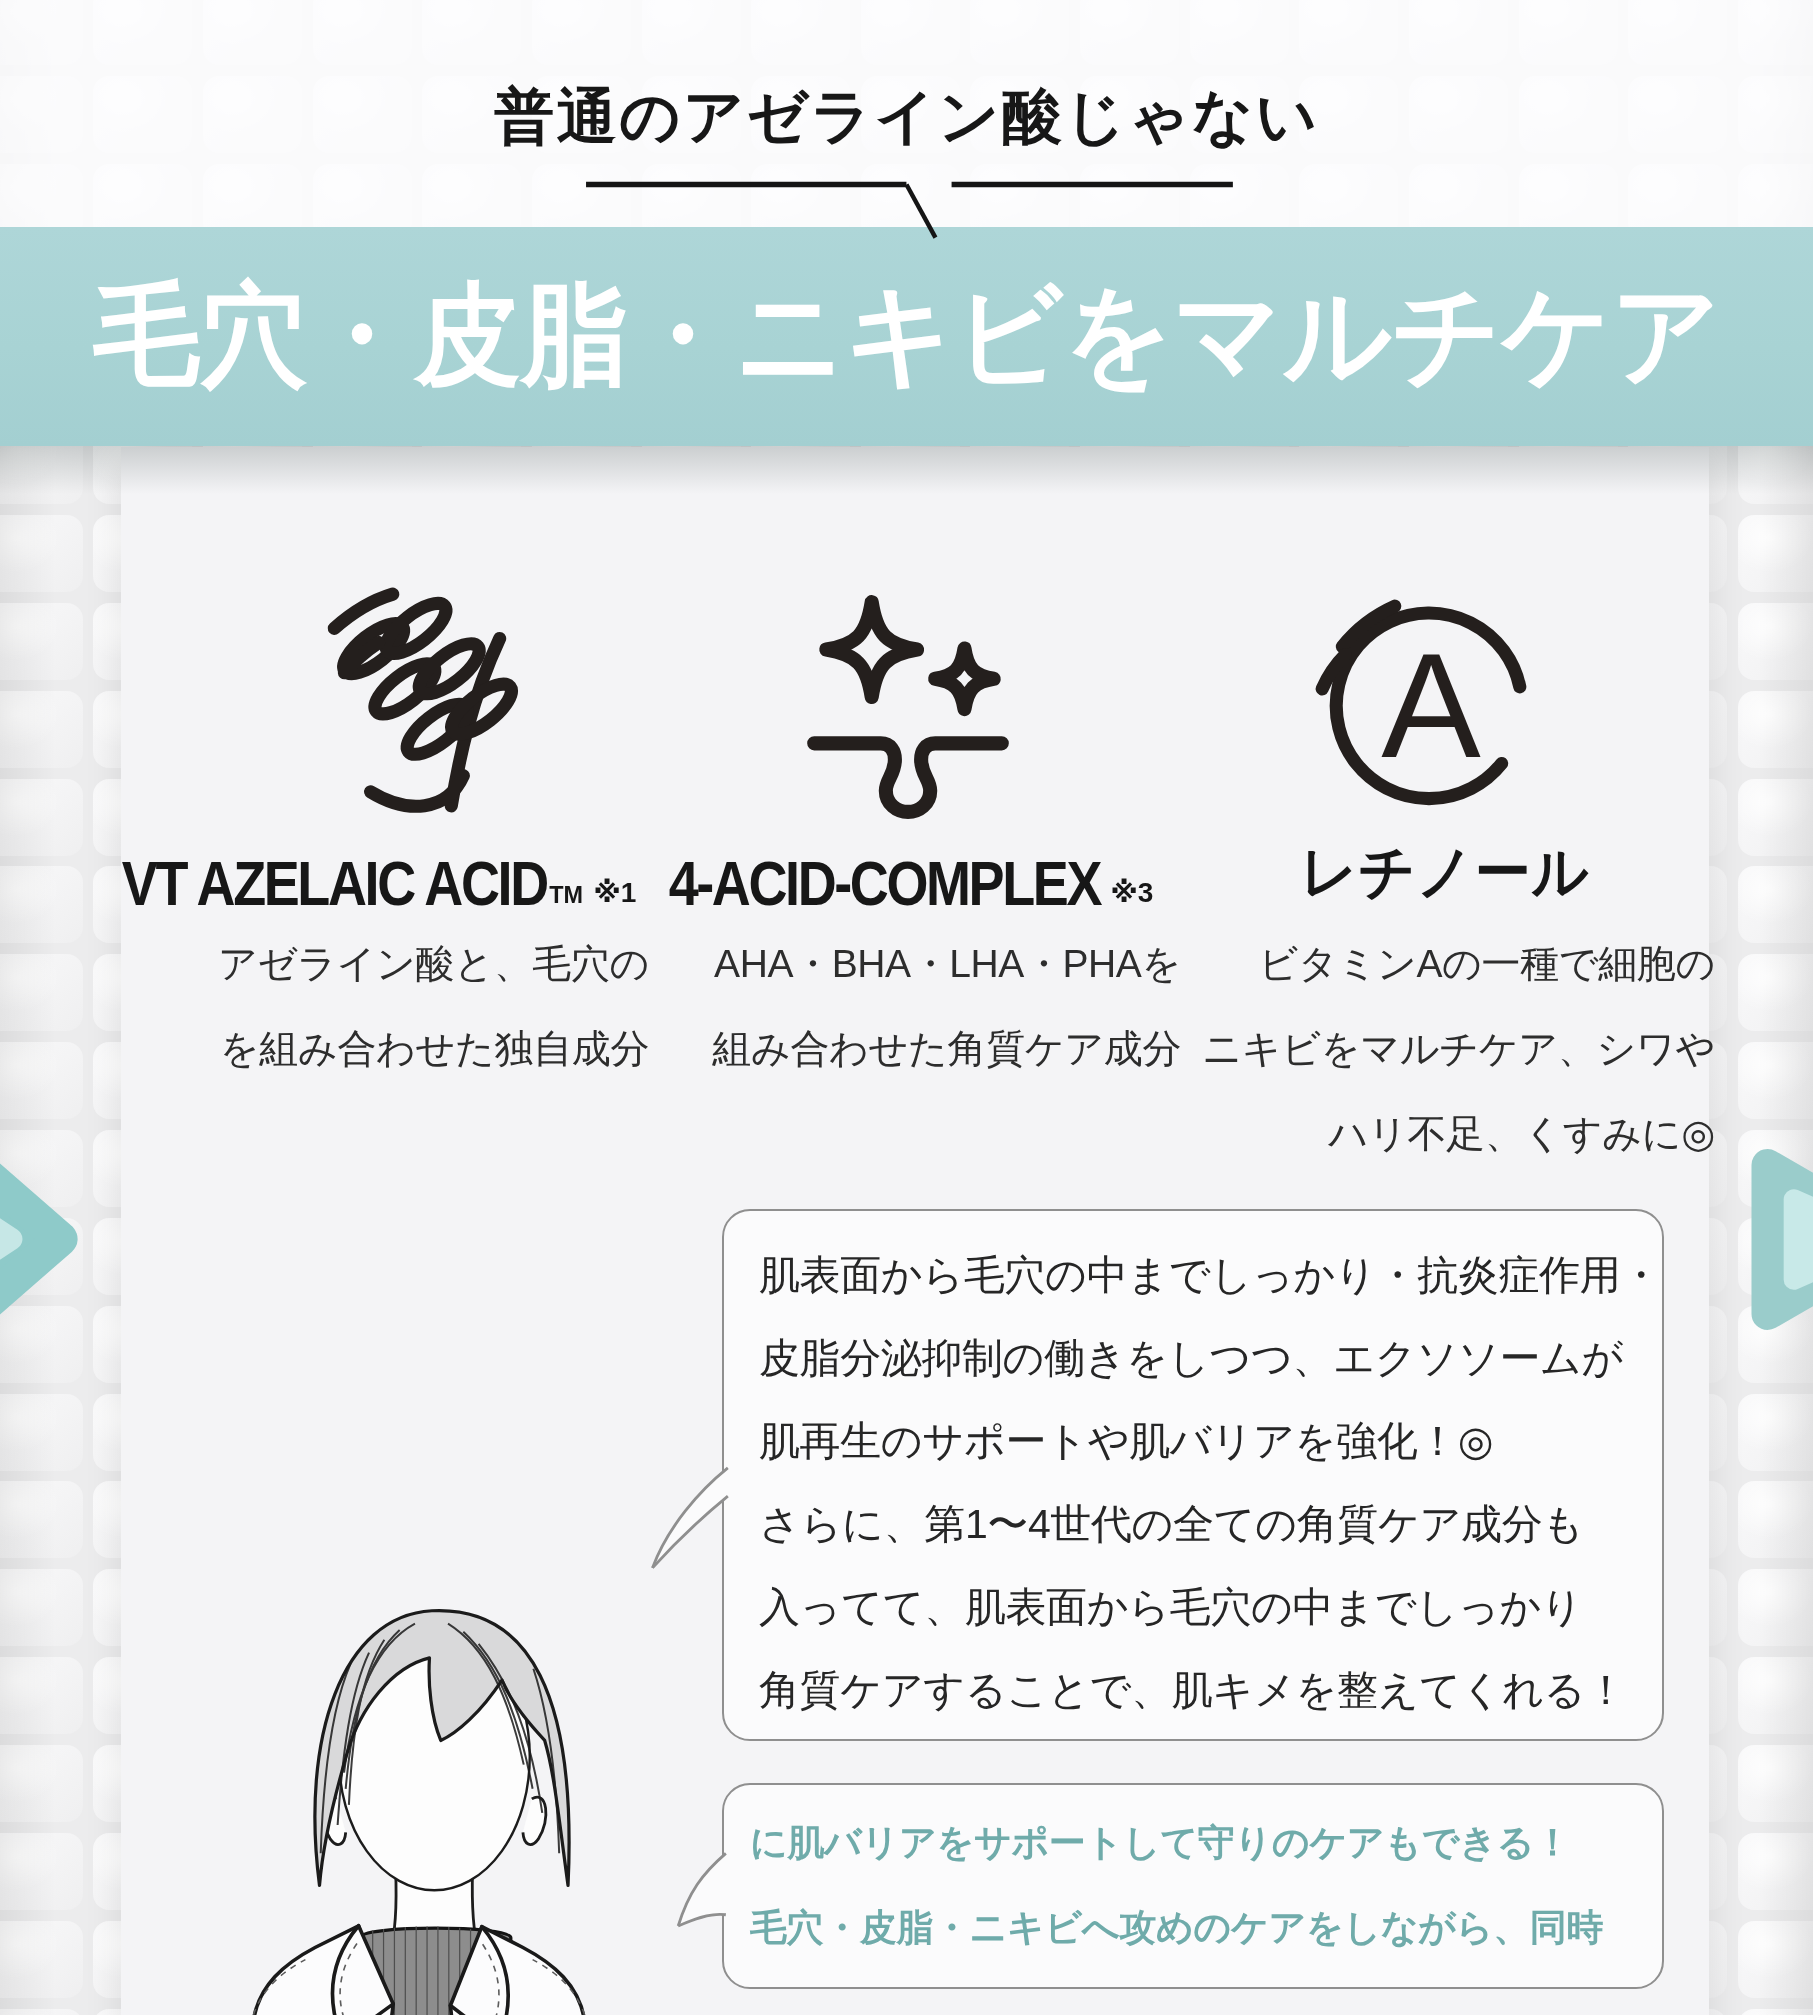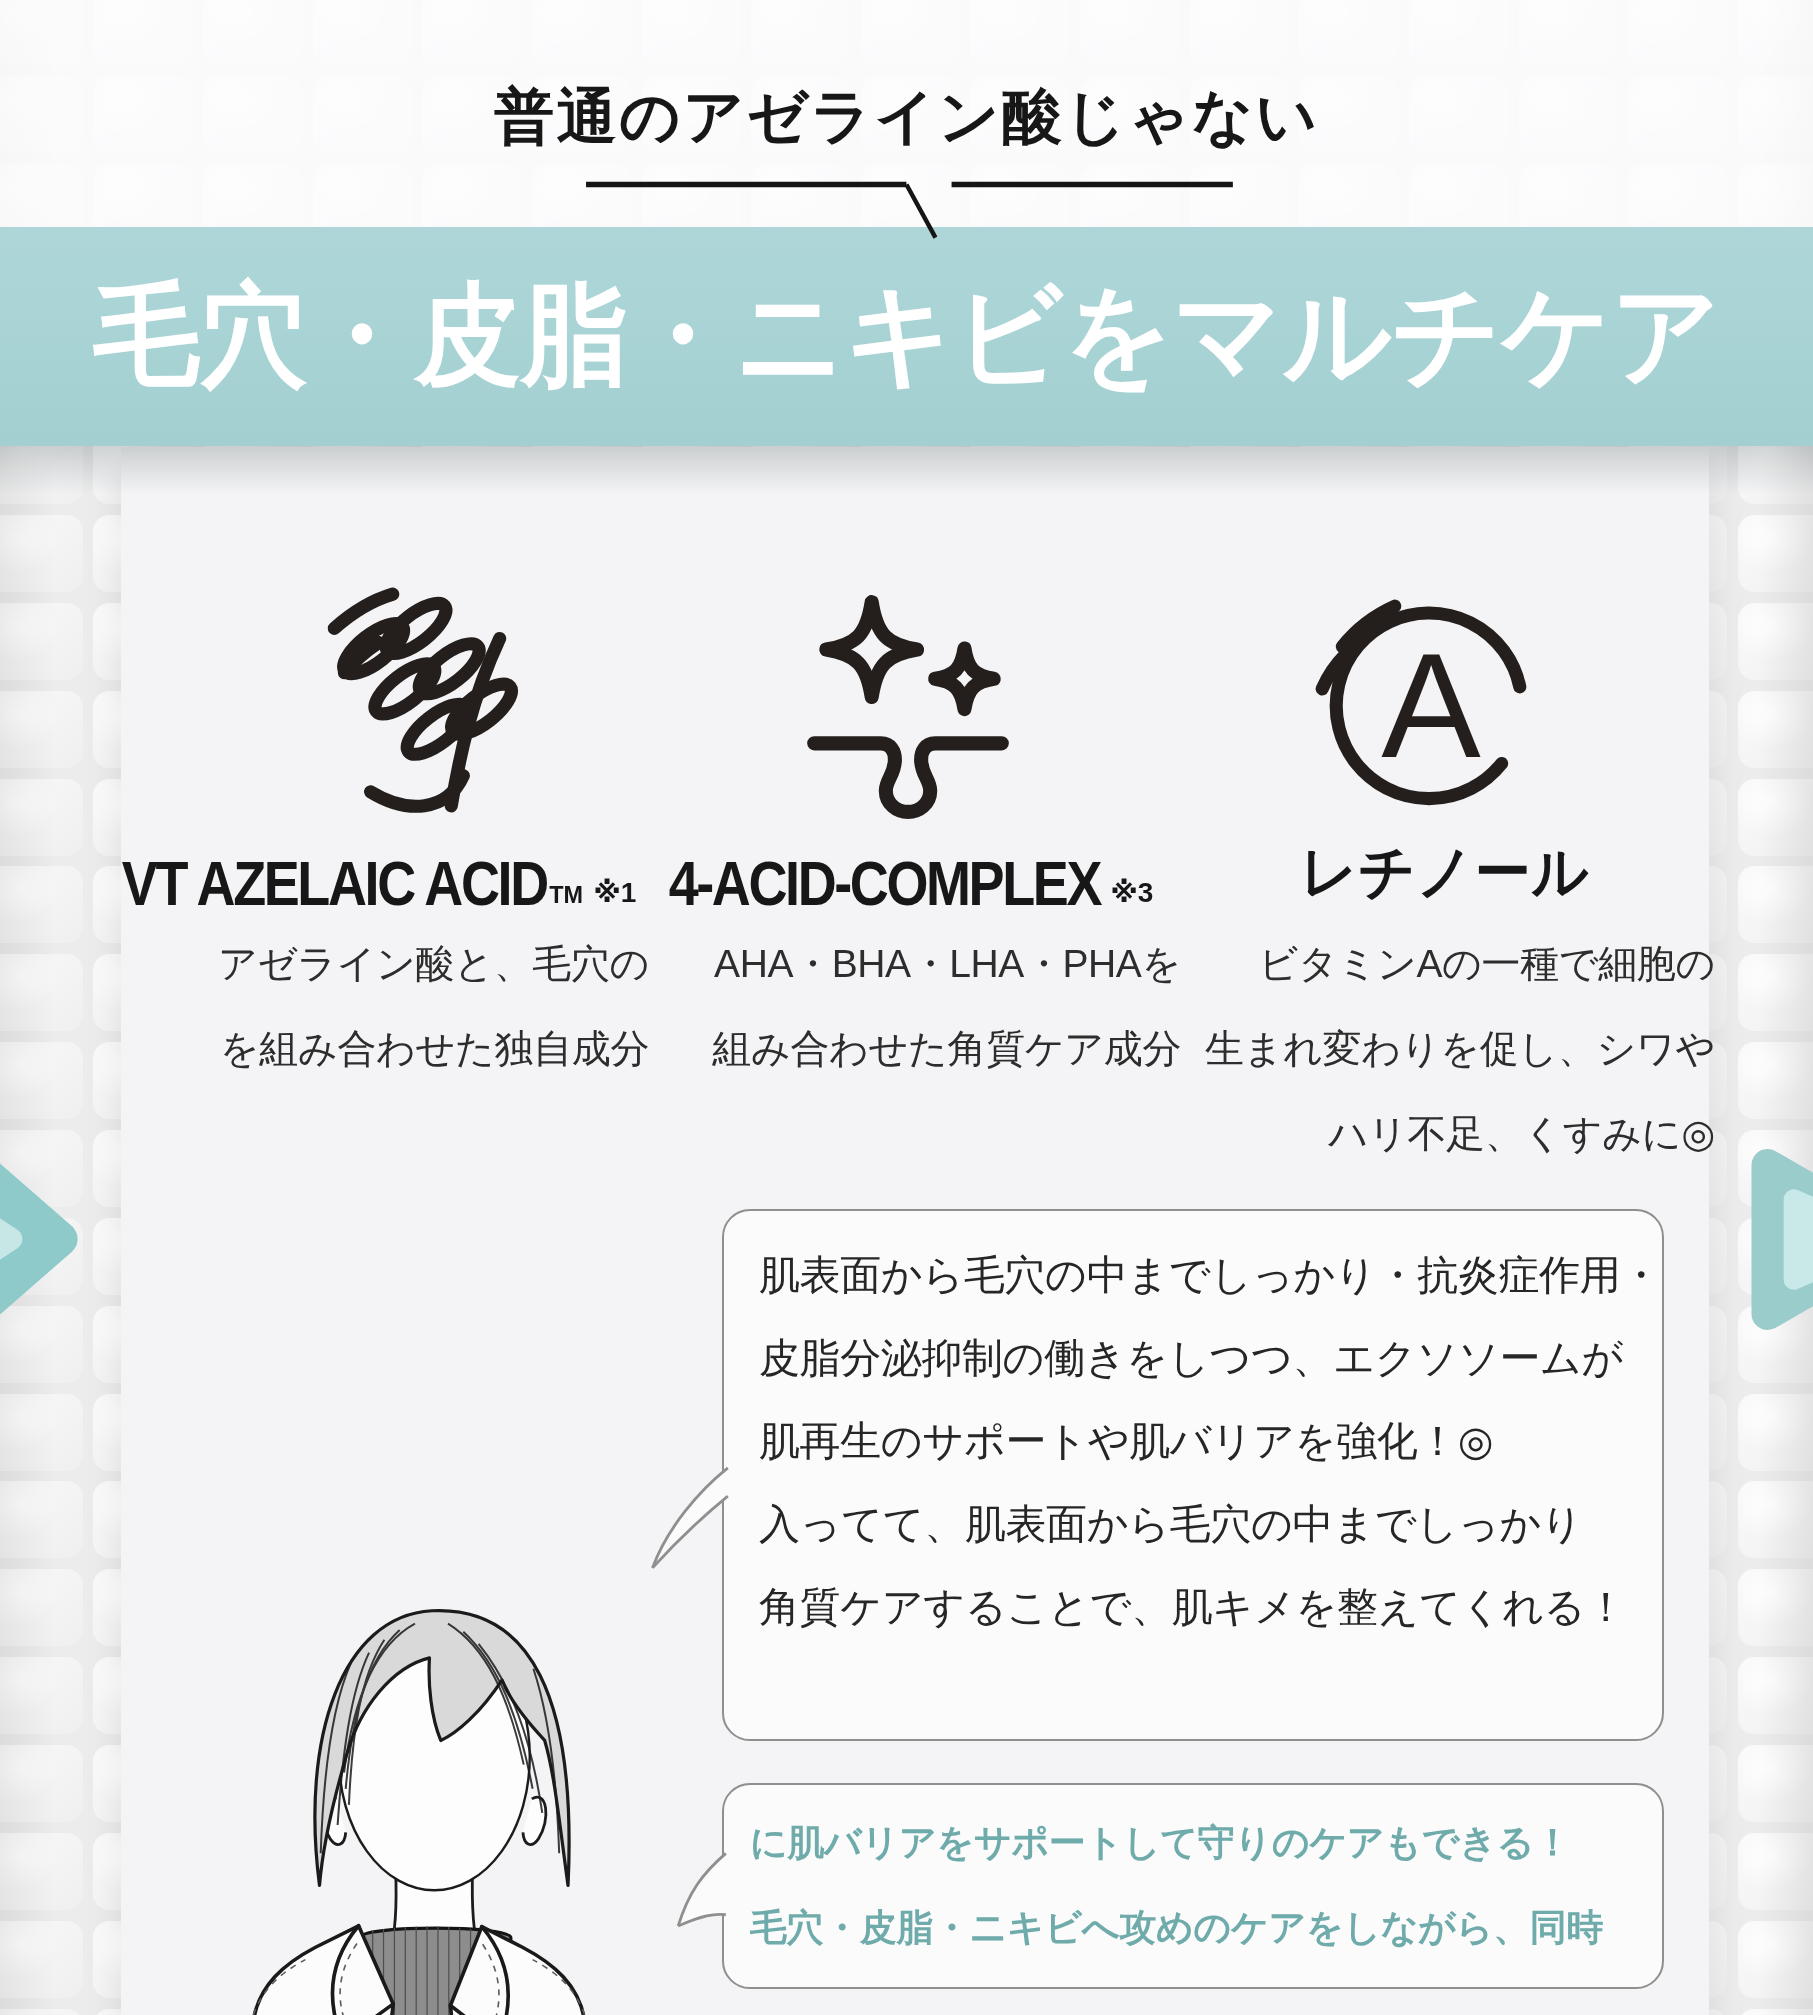--- a/index.html
+++ b/index.html
@@ -559,29 +559,30 @@
   <div class="abs feat-lines" style="left:109px;top:921px;width:540px;">
     <div class="feat-line">アゼライン酸と、毛穴の</div>
     <div class="feat-line">を組み合わせた独自成分</div>
   </div>
   <div class="abs feat-lines" style="left:641px;top:921px;width:540px;">
     <div class="feat-line">AHA・BHA・LHA・PHAを</div>
     <div class="feat-line">組み合わせた角質ケア成分</div>
   </div>
   <div class="abs feat-lines" style="left:1175px;top:921px;width:540px;">
     <div class="feat-line">ビタミンAの一種で細胞の</div>
-    <div class="feat-line">生まれ変わりを促し、シワや</div>
+    <div class="feat-line">ニキビをマルチケア、シワや</div>
     <div class="feat-line">ハリ不足、くすみに◎</div>
   </div>
 
   <div class="abs bubble" id="bubble1">
     <div class="txt">
       <div class="line">肌表面から毛穴の中までしっかり・抗炎症作用・</div>
       <div class="line">皮脂分泌抑制の働きをしつつ、エクソソームが</div>
       <div class="line">肌再生のサポートや肌バリアを強化！◎</div>
+      <div class="line">さらに、第1〜4世代の全ての角質ケア成分も</div>
       <div class="line">入ってて、肌表面から毛穴の中までしっかり</div>
       <div class="line">角質ケアすることで、肌キメを整えてくれる！</div>
     </div>
   </div>
   <svg class="abs tail" style="left:629px;top:1451px;" width="105" height="133" viewBox="0 0 260 330">
     <path d="M 245 42 C 175 98 96 188 58 290 C 132 208 196 152 245 112 Z" fill="#fbfbfc"></path>
     <path d="M 245 42 C 175 98 96 188 58 290" fill="none" stroke="#8f8f8f" stroke-width="7"></path>
     <path d="M 58 290 C 132 208 196 152 245 112" fill="none" stroke="#8f8f8f" stroke-width="7"></path>
   </svg>
 

